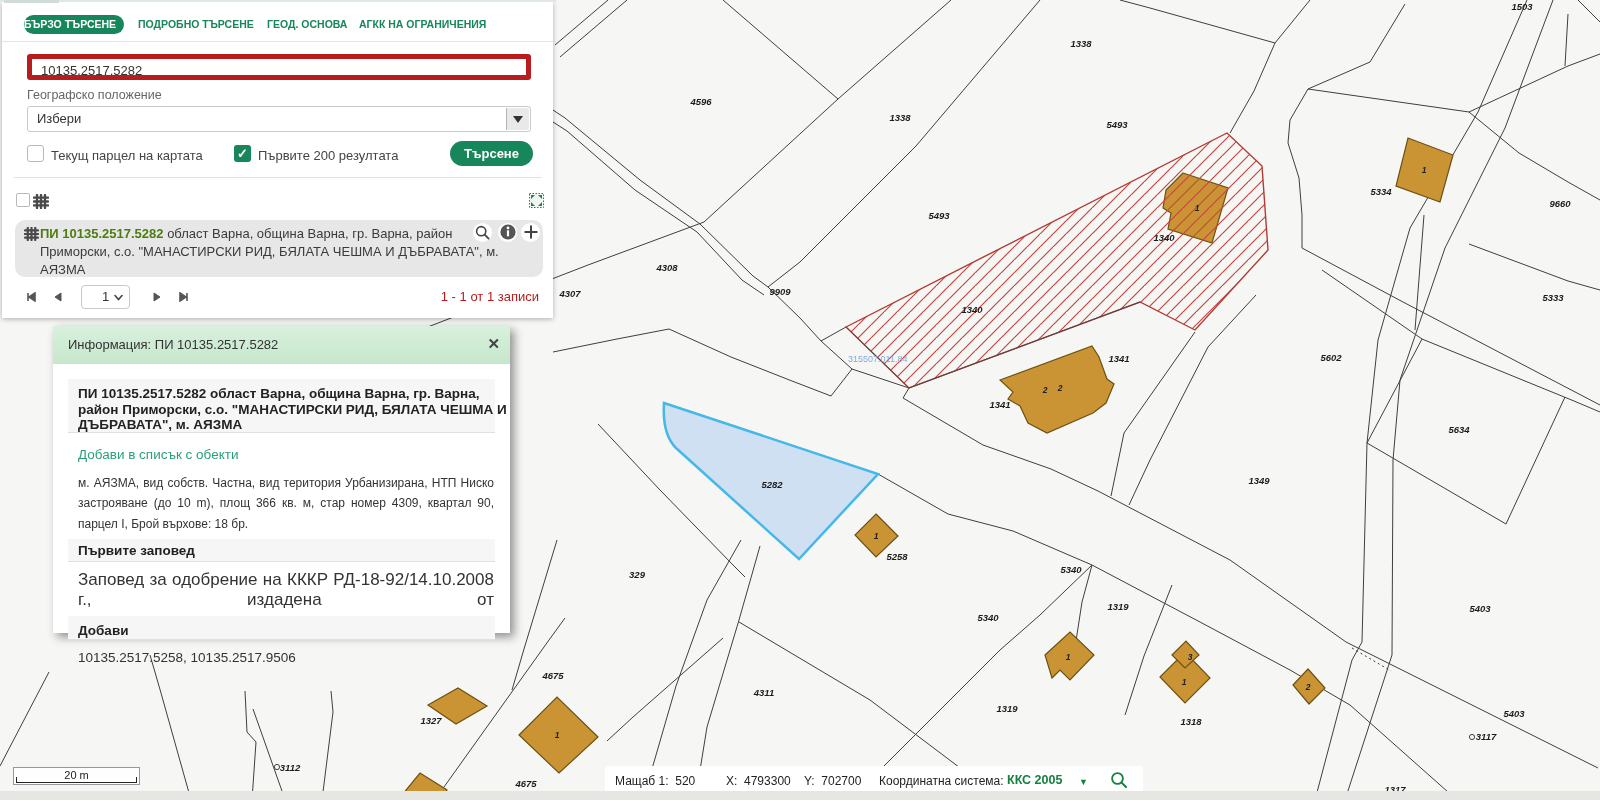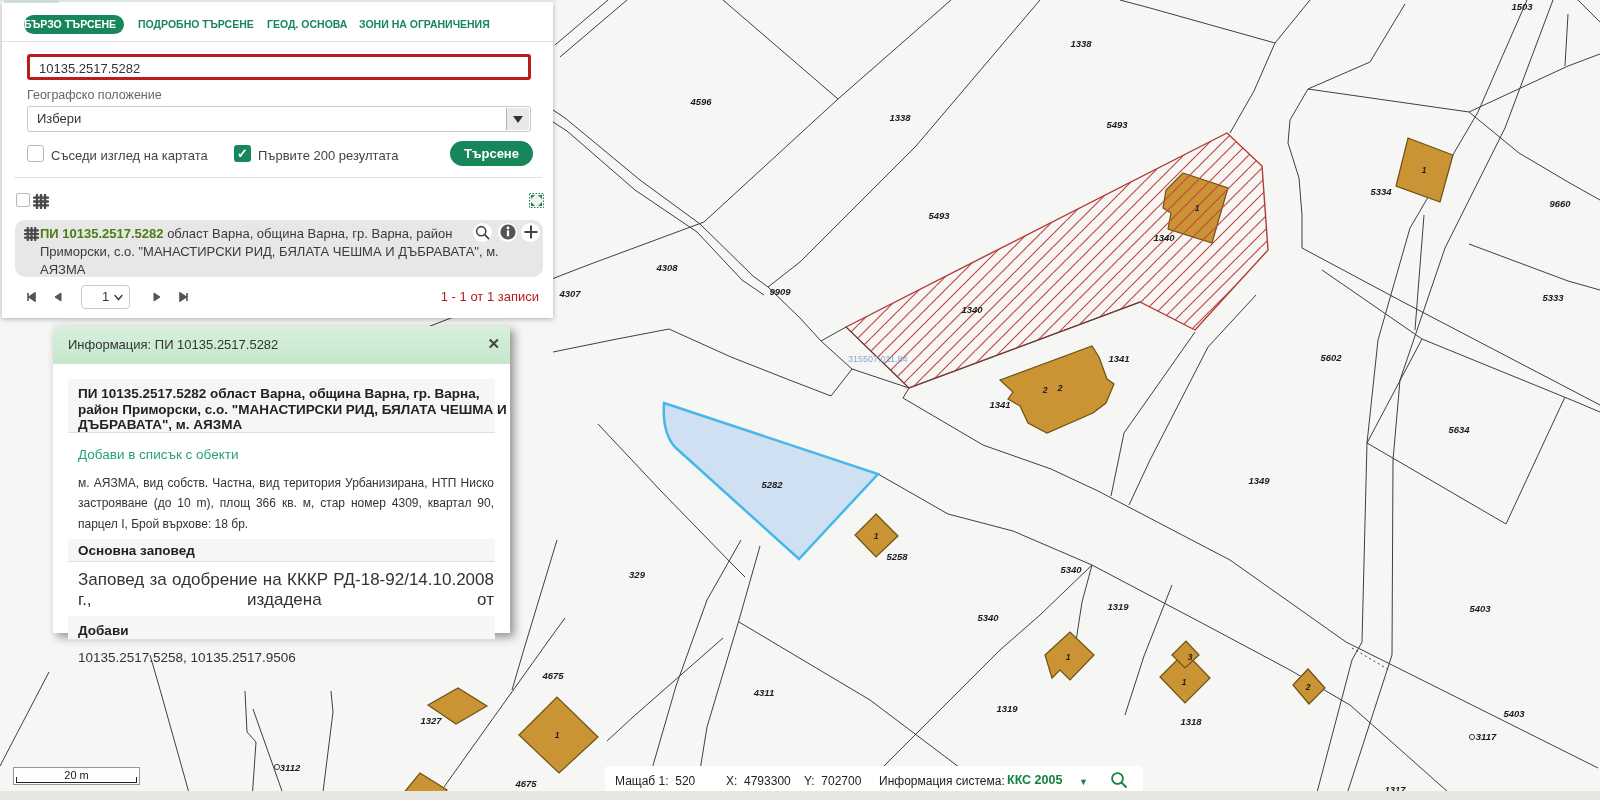--- a/index.html
+++ b/index.html
@@ -4,21 +4,21 @@
 <style>
 * { margin:0; padding:0; box-sizing:border-box; }
 html,body { width:1600px; height:800px; overflow:hidden; font-family:"Liberation Sans",sans-serif; background:#f7f8f6; }
 #stage { position:relative; width:1600px; height:800px; }
 #map { position:absolute; left:0; top:0; }
 
 #panel { position:absolute; left:2px; top:2px; width:551px; height:316px; background:#fff; box-shadow:0 1px 5px rgba(0,0,0,.3); }
 .tabs { position:absolute; left:0; top:12px; width:100%; height:28px; border-bottom:1px solid #e4e4e4; }
 .tab-active { position:absolute; left:22px; top:1px; width:100px; height:19px; background:#17865a; border-radius:10px; color:#fff; font-size:10.5px; font-weight:bold; line-height:19px; }
 .tab { position:absolute; top:1px; height:19px; color:#17865a; font-size:10.5px; font-weight:bold; line-height:19px; }
-#inp1 { position:absolute; left:25px; top:52px; width:504px; height:26px; border:3px solid #b91c1c; border-radius:3px; font-size:13px; color:#333; line-height:24px; padding-left:9px; background:#fff; }
+#inp1 { position:absolute; left:25px; top:52px; width:504px; height:26px; border:5px solid #b91c1c; border-radius:3px; font-size:13px; color:#333; line-height:24px; padding-left:9px; background:#fff; }
 #lbl1 { position:absolute; left:25px; top:86px; font-size:12.5px; color:#666; }
 #sel1 { position:absolute; left:25px; top:104px; width:504px; height:26px; border:1px solid #c9c9c9; border-radius:3px; font-size:13px; color:#333; line-height:24px; padding-left:9px; background:#fff; }
 #sel1 .db { position:absolute; right:1px; top:1px; width:23px; height:22px; background:#e9e9e9; border-left:1px solid #b5b5b5; border-radius:0 2px 2px 0; }
 #sel1 .db:after { content:""; position:absolute; left:6px; top:8px; border-left:5px solid transparent; border-right:5px solid transparent; border-top:7px solid #333; }
 .cb { position:absolute; width:17px; height:17px; border:1px solid #b9b9b9; border-radius:3px; background:#fff; }
 .cbg { position:absolute; width:17px; height:17px; border-radius:3px; background:#17865a; color:#fff; font-size:13px; font-weight:bold; text-align:center; line-height:17px; }
 .cblbl { position:absolute; font-size:13px; color:#444; }
 #btnsearch { position:absolute; left:448px; top:139px; width:83px; height:25px; background:#17865a; border-radius:13px; color:#fff; font-size:13px; font-weight:bold; text-align:center; line-height:25px; }
 #sep2 { position:absolute; left:12px; top:175px; width:528px; height:1px; background:#e2e2e2; }
 #rescard { position:absolute; left:13px; top:218px; width:528px; height:57px; background:#e7e7e7; border-radius:10px; }
@@ -178,27 +178,27 @@
 <text x="1184" y="685">1</text>
 <text x="1308" y="690">2</text>
 </g>
 <text x="848" y="362" font-family="Liberation Sans,sans-serif" font-size="9" fill="#82aad8">315507.011.84</text>
 </svg>
 <div id="panel">
   <div class="tabs">
     <div class="tab-active">БЪРЗО ТЪРСЕНЕ</div>
     <div class="tab" style="left:136px;">ПОДРОБНО ТЪРСЕНЕ</div>
     <div class="tab" style="left:265px;">ГЕОД. ОСНОВА</div>
-    <div class="tab" style="left:357px;">ЗОНИ НА ОГРАНИЧЕНИЯ</div>
+    <div class="tab" style="left:357px;">АГКК НА ОГРАНИЧЕНИЯ</div>
   </div>
   <div id="inp1">10135.2517.5282</div>
   <div id="lbl1">Географско положение</div>
   <div id="sel1">Избери<div class="db"></div></div>
   <div class="cb" style="left:25px; top:143px;"></div>
-  <div class="cblbl" style="left:49px; top:146px;">Съседи изглед на картата</div>
+  <div class="cblbl" style="left:49px; top:146px;">Текущ парцел на картата</div>
   <div class="cbg" style="left:232px; top:143px;">✓</div>
   <div class="cblbl" style="left:256px; top:146px;">Първите 200 резултата</div>
   <div id="btnsearch">Търсене</div>
   <div id="sep2"></div>
   <div class="cb" style="left:14px; top:191px; width:14px; height:14px; border-radius:2px;"></div>
   <svg style="position:absolute; left:31px; top:192px;" width="16" height="15" viewBox="0 0 16 15">
     <g stroke="#4a4a4a" stroke-width="2.4" stroke-linecap="round">
       <line x1="1" y1="3.6" x2="15" y2="3.6"></line>
           <line x1="1" y1="7.5" x2="15" y2="7.5"></line>
           <line x1="1" y1="11.4" x2="15" y2="11.4"></line>
@@ -271,33 +271,33 @@
       </div>
   <div class="gband" style="top:53px; height:54px;"></div>
   <div class="popb" style="position:absolute; left:25px; top:60px;">ПИ 10135.2517.5282 област Варна, община Варна, гр. Варна,<br>район Приморски, с.о. "МАНАСТИРСКИ РИД, БЯЛАТА ЧЕШМА И<br>ДЪБРАВАТА", м. АЯЗМА</div>
   <div class="popt" style="position:absolute; left:25px; top:121px; color:#2aa07a;">Добави в списък с обекти</div>
   <div class="popt" style="position:absolute; left:25px; top:147px; width:416px; line-height:20.3px; font-size:12px;">
     <div style="text-align:justify; text-align-last:justify;">м. АЯЗМА, вид собств. Частна, вид територия Урбанизирана, НТП Ниско</div>
     <div style="text-align:justify; text-align-last:justify;">застрояване (до 10 m), площ 366 кв. м, стар номер 4309, квартал 90,</div>
     <div>парцел I, Брой върхове: 18 бр.</div>
   </div>
   <div class="gband" style="top:213px; height:23px;"></div>
-  <div class="popb" style="position:absolute; left:25px; top:217px;">Основна заповед</div>
+  <div class="popb" style="position:absolute; left:25px; top:217px;">Първите заповед</div>
   <div class="popt" style="position:absolute; left:25px; top:244px; width:416px; line-height:19.5px; font-size:17px;">
     <div style="text-align:justify; text-align-last:justify;">Заповед за одобрение на КККР РД-18-92/14.10.2008 г., издадена от</div>
   </div>
   <div class="gband" style="top:290px; height:24px;"></div>
   <div class="popb" style="position:absolute; left:25px; top:297px;">Добави</div>
   <div class="popt" style="position:absolute; left:25px; top:324px;">10135.2517.5258, 10135.2517.9506</div>
 </div>
 <div id="bbar">
   <span style="left:10px;">Мащаб 1:&nbsp; 520</span>
   <span style="left:121px;">X:&nbsp; 4793300</span>
   <span style="left:199px;">Y:&nbsp; 702700</span>
-  <span style="left:274px;">Информация система:</span>
+  <span style="left:274px;">Координатна система:</span>
   <span style="left:402px; top:7px; font-size:12.5px; color:#13813f; font-weight:bold;">ККС 2005</span>
   <span style="left:474px; color:#13813f; font-size:9px; top:11px;">▼</span>
   <svg style="position:absolute; left:505px; top:5px;" width="18" height="18" viewBox="0 0 18 18">
     <circle cx="7.5" cy="7.5" r="5.4" fill="none" stroke="#13813f" stroke-width="1.8"></circle>
     <line x1="11.6" y1="11.6" x2="16" y2="16" stroke="#13813f" stroke-width="2" stroke-linecap="round"></line>
   </svg>
 </div>
 <div id="scalebox">20 m<div class="bline"></div><div class="tick" style="left:2px;"></div><div class="tick" style="right:2px;"></div></div>
 <div id="bstrip"></div>
 <div id="topstrip"></div>

